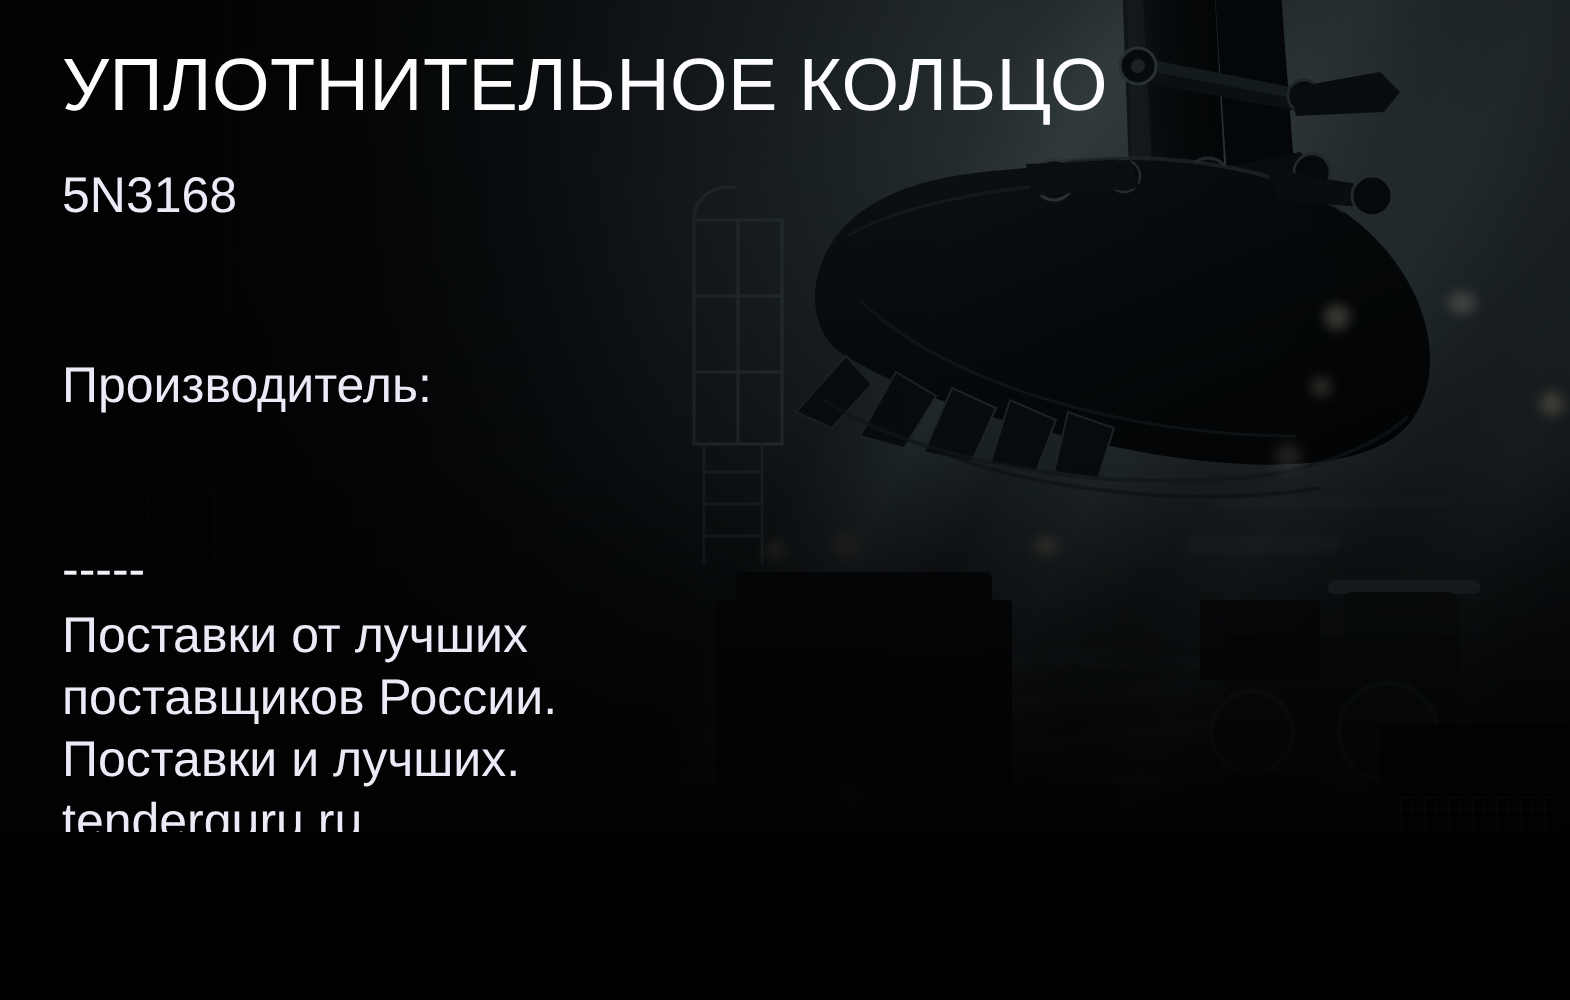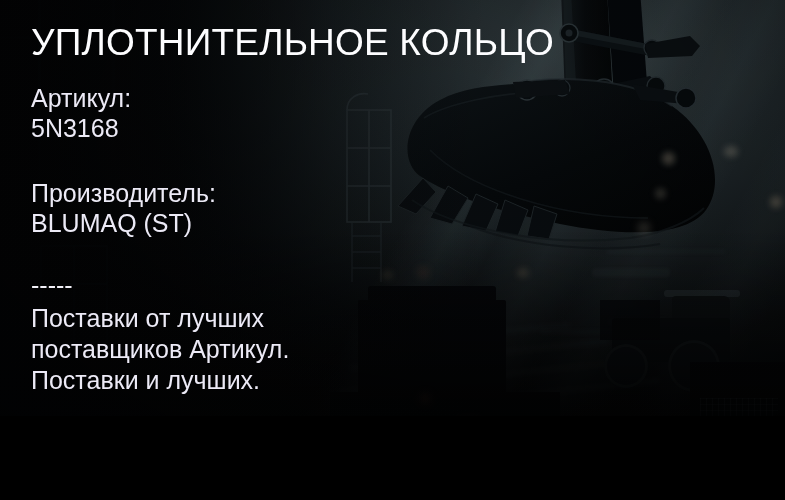--- a/index.html
+++ b/index.html
@@ -327,32 +327,31 @@
   <div class="bokeh b9"></div>
   <div class="bokeh b10"></div>
 
   <div class="bg-layer bg-vignette"></div>
 
   <div class="content">
 
     <div class="title">УПЛОТНИТЕЛЬНОЕ КОЛЬЦО</div>
 
     <div class="blk blk-article">
-      <div class="field-label">Артикул:</div>
       <div class="field-value">5N3168</div>
     </div>
 
     <div class="blk blk-maker">
       <div class="field-label">Производитель:</div>
-      <div class="field-value">BLUMAQ (ST)</div>
     </div>
 
     <div class="blk blk-promo">
       <div class="rule">-----</div>
       <div class="promo-body">
         <div class="desc-line">Поставки от лучших</div>
-        <div class="desc-line">поставщиков Артикул.</div>
+        <div class="desc-line">поставщиков России.</div>
         <div class="desc-line">Поставки и лучших.</div>
+        <div class="desc-line">tenderguru.ru</div>
       </div>
     </div>
 
   </div>
 </div>
 
 </body></html>

